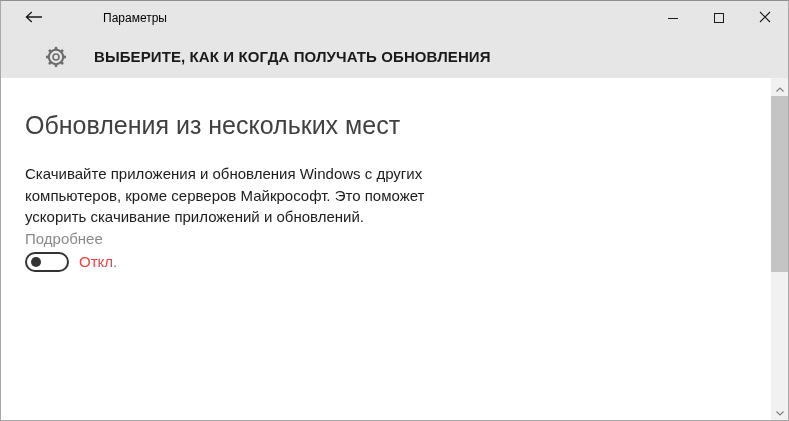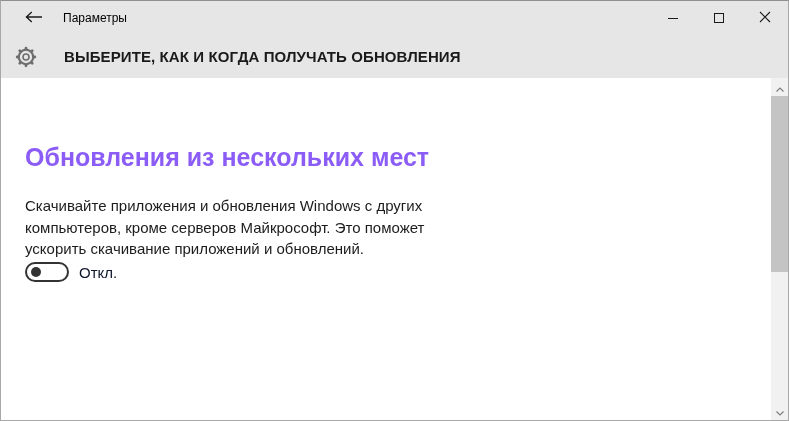--- a/index.html
+++ b/index.html
@@ -20,20 +20,21 @@
   }
   
   .topbar {
     height: 77px;
     background: #e6e6e6;
   }
   .titlebar {
     display: flex;
     align-items: center;
     height: 34px;
+    gap: 40px;
   }
   .back-button {
     width: 42px;
     height: 34px;
     margin-left: 12px;
     display: flex;
     align-items: center;
     justify-content: center;
     background: transparent;
     border: none;
@@ -60,41 +61,42 @@
     cursor: default;
   }
   .min-glyph { width: 10px; height: 1px; background: #1a1a1a; }
   .max-glyph { width: 10px; height: 10px; border: 1px solid #1a1a1a; background: transparent; }
   
   .page-header {
     display: flex;
     align-items: center;
     height: 43px;
     padding-left: 14px;
+    margin-left: 30px;
   }
   .gear-wrap { width: 22px; height: 22px; display: flex; align-items: center; justify-content: center; }
   .page-header-title {
     margin-left: 27px;
     font-size: 15px;
     font-weight: 600;
     color: #1a1a1a;
     letter-spacing: 0.1px;
     white-space: nowrap;
   }
   
   .content {
     padding-left: 24px;
     padding-right: 60px;
   }
   .section-heading {
-    padding-top: 64px;
+    padding-top: 32px;
     font-size: 25px;
-    font-weight: 700;
+    font-weight: 400;
     line-height: 30px;
-    color: #8b5cf6;
+    color: #404040;
     white-space: nowrap;
   }
   .body-text {
     font-size: 15px;
     line-height: 21.7px;
     color: #1c1c1c;
     white-space: pre-line;
   }
   .p1 { margin-top: 23px; }
   .p2 { margin-top: 19px; }
@@ -125,21 +127,21 @@
     left: 4px;
     top: 3px;
     width: 10px;
     height: 10px;
     border-radius: 50%;
     background: #333333;
   }
   .toggle-label {
     margin-left: 10px;
     font-size: 15px;
-    color: #0f172a;
+    color: #ef4444;
   }
   
   .scrollbar {
     position: absolute;
     top: 77px;
     right: 0;
     bottom: 0;
     width: 17px;
     background: #f1f1f1;
   }
@@ -221,20 +223,21 @@
       <h1 class="page-header-title">ВЫБЕРИТЕ, КАК И КОГДА ПОЛУЧАТЬ ОБНОВЛЕНИЯ</h1>
     </div>
 
   </div>
 
   <div class="content">
     <h2 class="section-heading">Обновления из нескольких мест</h2>
     <p class="body-text p1">Скачивайте приложения и обновления Windows с других
 компьютеров, кроме серверов Майкрософт. Это поможет
 ускорить скачивание приложений и обновлений.</p>
+    <a class="learn-more" href="#">Подробнее</a>
 
     <div class="toggle-row">
       <div class="toggle" role="switch" aria-checked="false">
         <div class="toggle-knob"></div>
       </div>
       <span class="toggle-label">Откл.</span>
     </div>
   </div>
 
   <div class="scrollbar">

